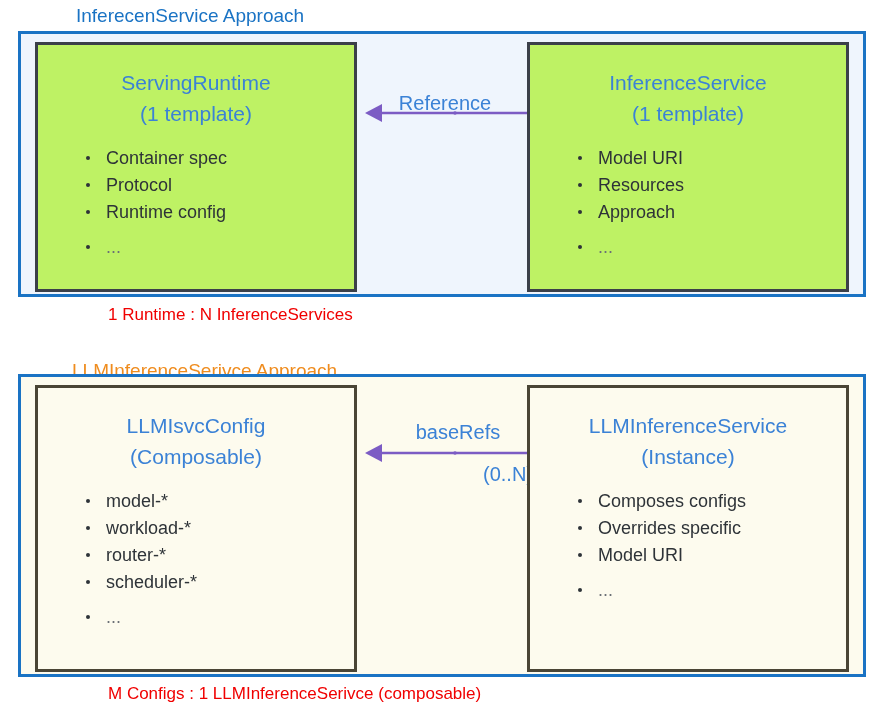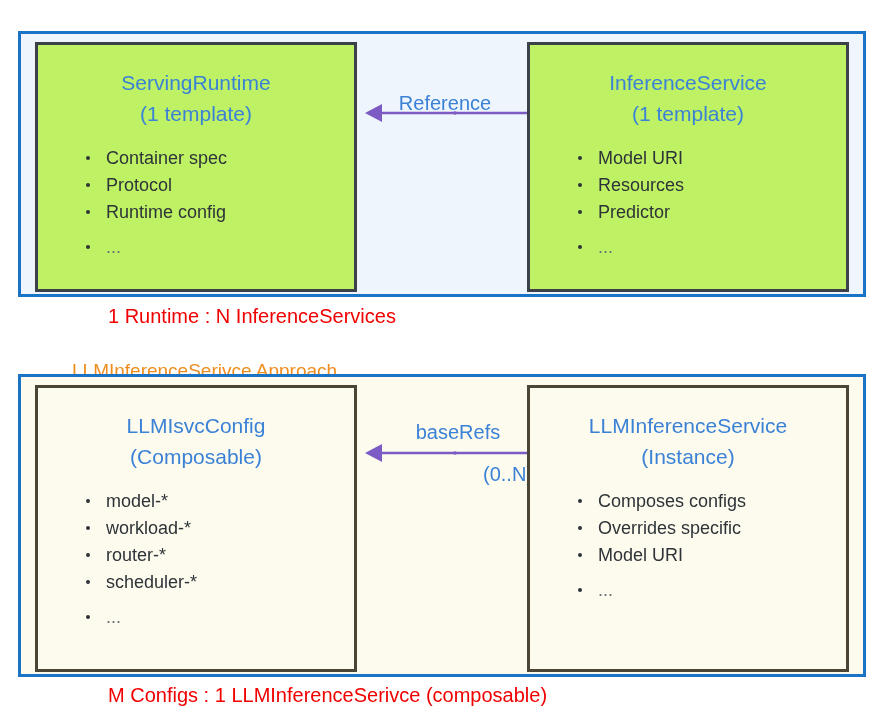--- a/index.html
+++ b/index.html
@@ -67,30 +67,31 @@
   .arrow-label{
     position:absolute;
     width:100%;
     text-align:center;
     font-size:20px;
     color:#3b82d6;
     white-space:nowrap;
   }
   .caption{
     position:absolute;
-    font-size:20px;
+    font-size:17px;
     color:#f00000;
     white-space:nowrap;
   }
 </style>
 </head>
 <body>
 
 <div class="section" style="top:0;height:340px;">
 
+  <div class="sec-title" style="left:76px;top:5px;color:#1a73c4;">InferecenService Approach</div>
 
   <div class="panel blue" style="left:18px;top:31px;width:848px;height:266px;">
 
     <div class="ibox blue" style="left:14px;top:8px;width:322px;height:250px;">
       <div class="ibox-title">
         <span>ServingRuntime</span>
         <span class="sub">(1 template)</span>
       </div>
       <ul class="bullets">
         <li>Container spec</li>
@@ -110,21 +111,21 @@
     </div>
 
     <div class="ibox blue" style="left:506px;top:8px;width:322px;height:250px;">
       <div class="ibox-title">
         <span>InferenceService</span>
         <span class="sub">(1 template)</span>
       </div>
       <ul class="bullets">
         <li>Model URI</li>
         <li>Resources</li>
-        <li>Predictor</li>
+        <li>Approach</li>
         <li class="ell">...</li>
       </ul>
     </div>
   </div>
 
   <div class="caption" style="left:108px;top:305px;">1 Runtime : N InferenceServices</div>
 </div>
 
 <div class="section" style="top:358px;height:353px;">
 

